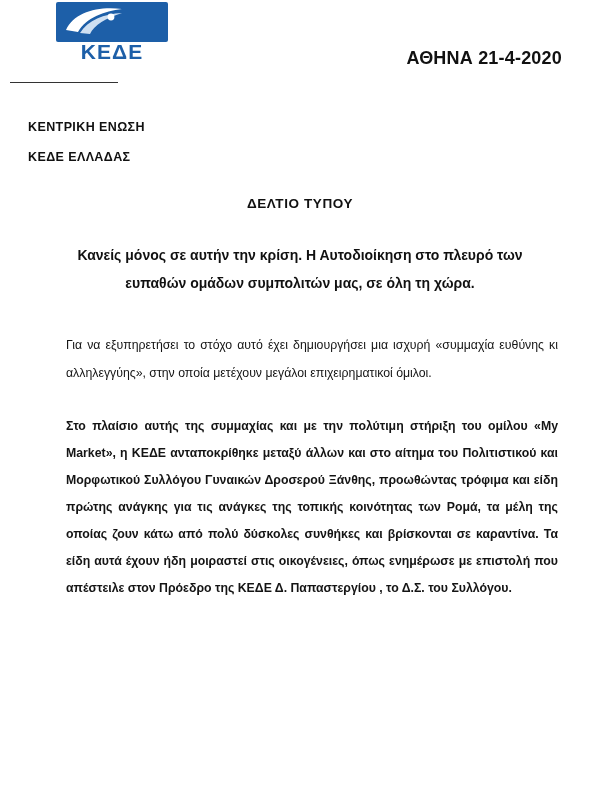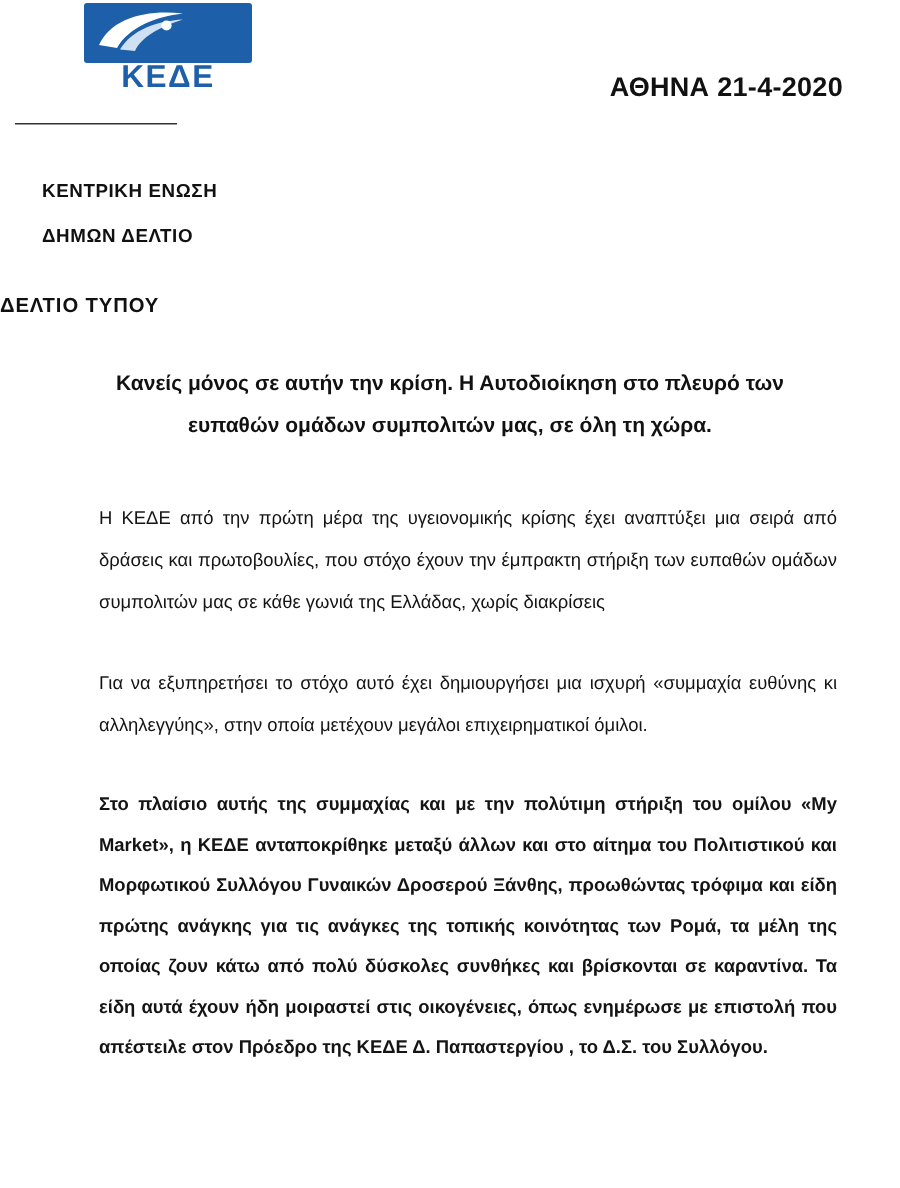--- a/index.html
+++ b/index.html
@@ -89,20 +89,21 @@
   .org div { white-space: nowrap; }
 
   
   .doc {
     position: absolute;
     left: 0;
     top: 196px;
     width: 600px;
   }
   .press-title {
+    text-align: center;
     font-size: 13.5px;
     font-weight: bold;
     letter-spacing: .6px;
     margin: 0 0 30px 0;
     color: #111111;
   }
   .lead {
     margin: 0 60px 0 60px;
     text-align: center;
     font-size: 14px;
@@ -138,28 +139,27 @@
     </svg>
     <div class="logo-text">ΚΕΔΕ</div>
   </div>
 
   <div class="date-line">ΑΘΗΝΑ 21-4-2020</div>
   <div class="rule"></div>
 </div>
 
 <div class="org">
   <div>ΚΕΝΤΡΙΚΗ ΕΝΩΣΗ</div>
-  <div>ΔΗΜΩΝ ΔΕΛΤΙΟ</div>
+  <div>ΚΕΔΕ ΕΛΛΑΔΑΣ</div>
 </div>
 
 <div class="doc">
 
   <div class="press-title">ΔΕΛΤΙΟ ΤΥΠΟΥ</div>
 
   <div class="lead-wrap">
     <div class="lead">Κανείς μόνος σε αυτήν την κρίση.  Η Αυτοδιοίκηση στο πλευρό των ευπαθών ομάδων συμπολιτών μας, σε όλη τη χώρα.</div>
   </div>
 
-  <div class="para gap-top">Η ΚΕΔΕ από την πρώτη μέρα της υγειονομικής κρίσης έχει αναπτύξει μια σειρά από δράσεις και πρωτοβουλίες, που στόχο έχουν την έμπρακτη στήριξη των ευπαθών ομάδων συμπολιτών μας σε κάθε γωνιά της Ελλάδας, χωρίς διακρίσεις</div>
   <div class="para gap-top">Για να εξυπηρετήσει το στόχο αυτό έχει δημιουργήσει μια ισχυρή «συμμαχία ευθύνης κι αλληλεγγύης», στην οποία μετέχουν μεγάλοι επιχειρηματικοί όμιλοι.</div>
   <div class="para bold gap-top">Στο πλαίσιο αυτής της συμμαχίας και με την πολύτιμη στήριξη του ομίλου «My Market», η ΚΕΔΕ ανταποκρίθηκε μεταξύ άλλων και στο αίτημα του Πολιτιστικού και Μορφωτικού Συλλόγου Γυναικών Δροσερού Ξάνθης, προωθώντας τρόφιμα και είδη πρώτης ανάγκης για τις ανάγκες της τοπικής κοινότητας των Ρομά, τα μέλη της οποίας ζουν κάτω από πολύ δύσκολες συνθήκες και βρίσκονται σε καραντίνα. Τα είδη αυτά έχουν ήδη μοιραστεί στις οικογένειες, όπως ενημέρωσε  με επιστολή που απέστειλε στον Πρόεδρο της ΚΕΔΕ Δ. Παπαστεργίου , το Δ.Σ. του Συλλόγου.</div>
 
 </div>
 
 </body></html>

